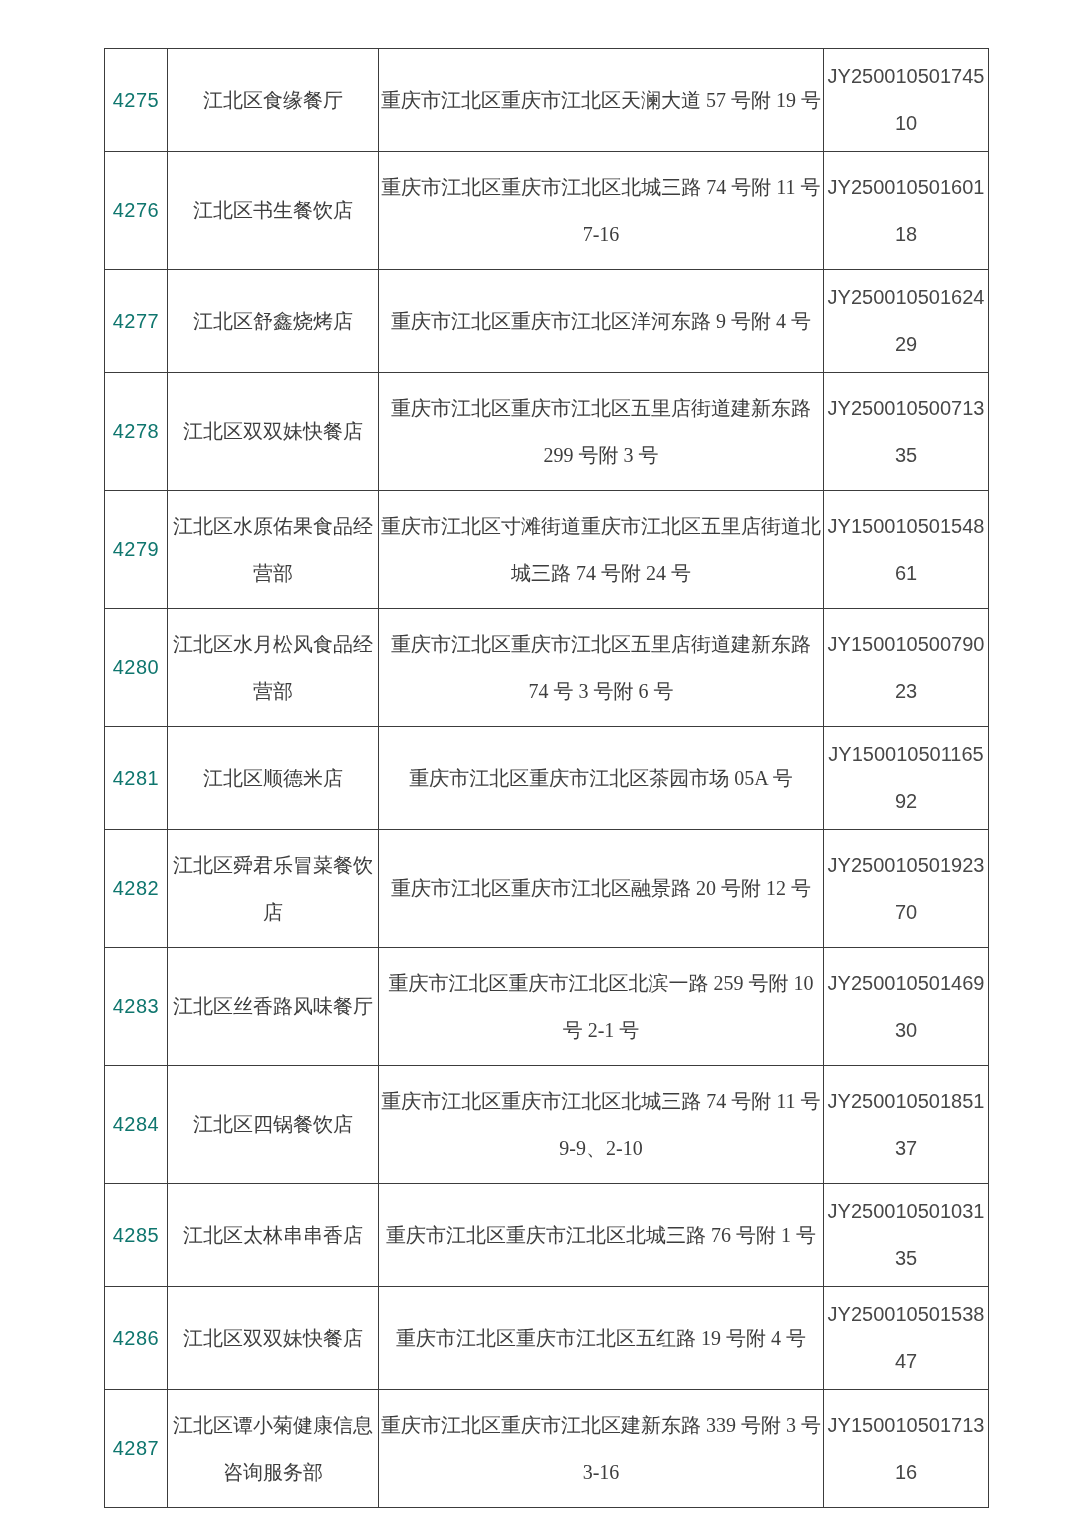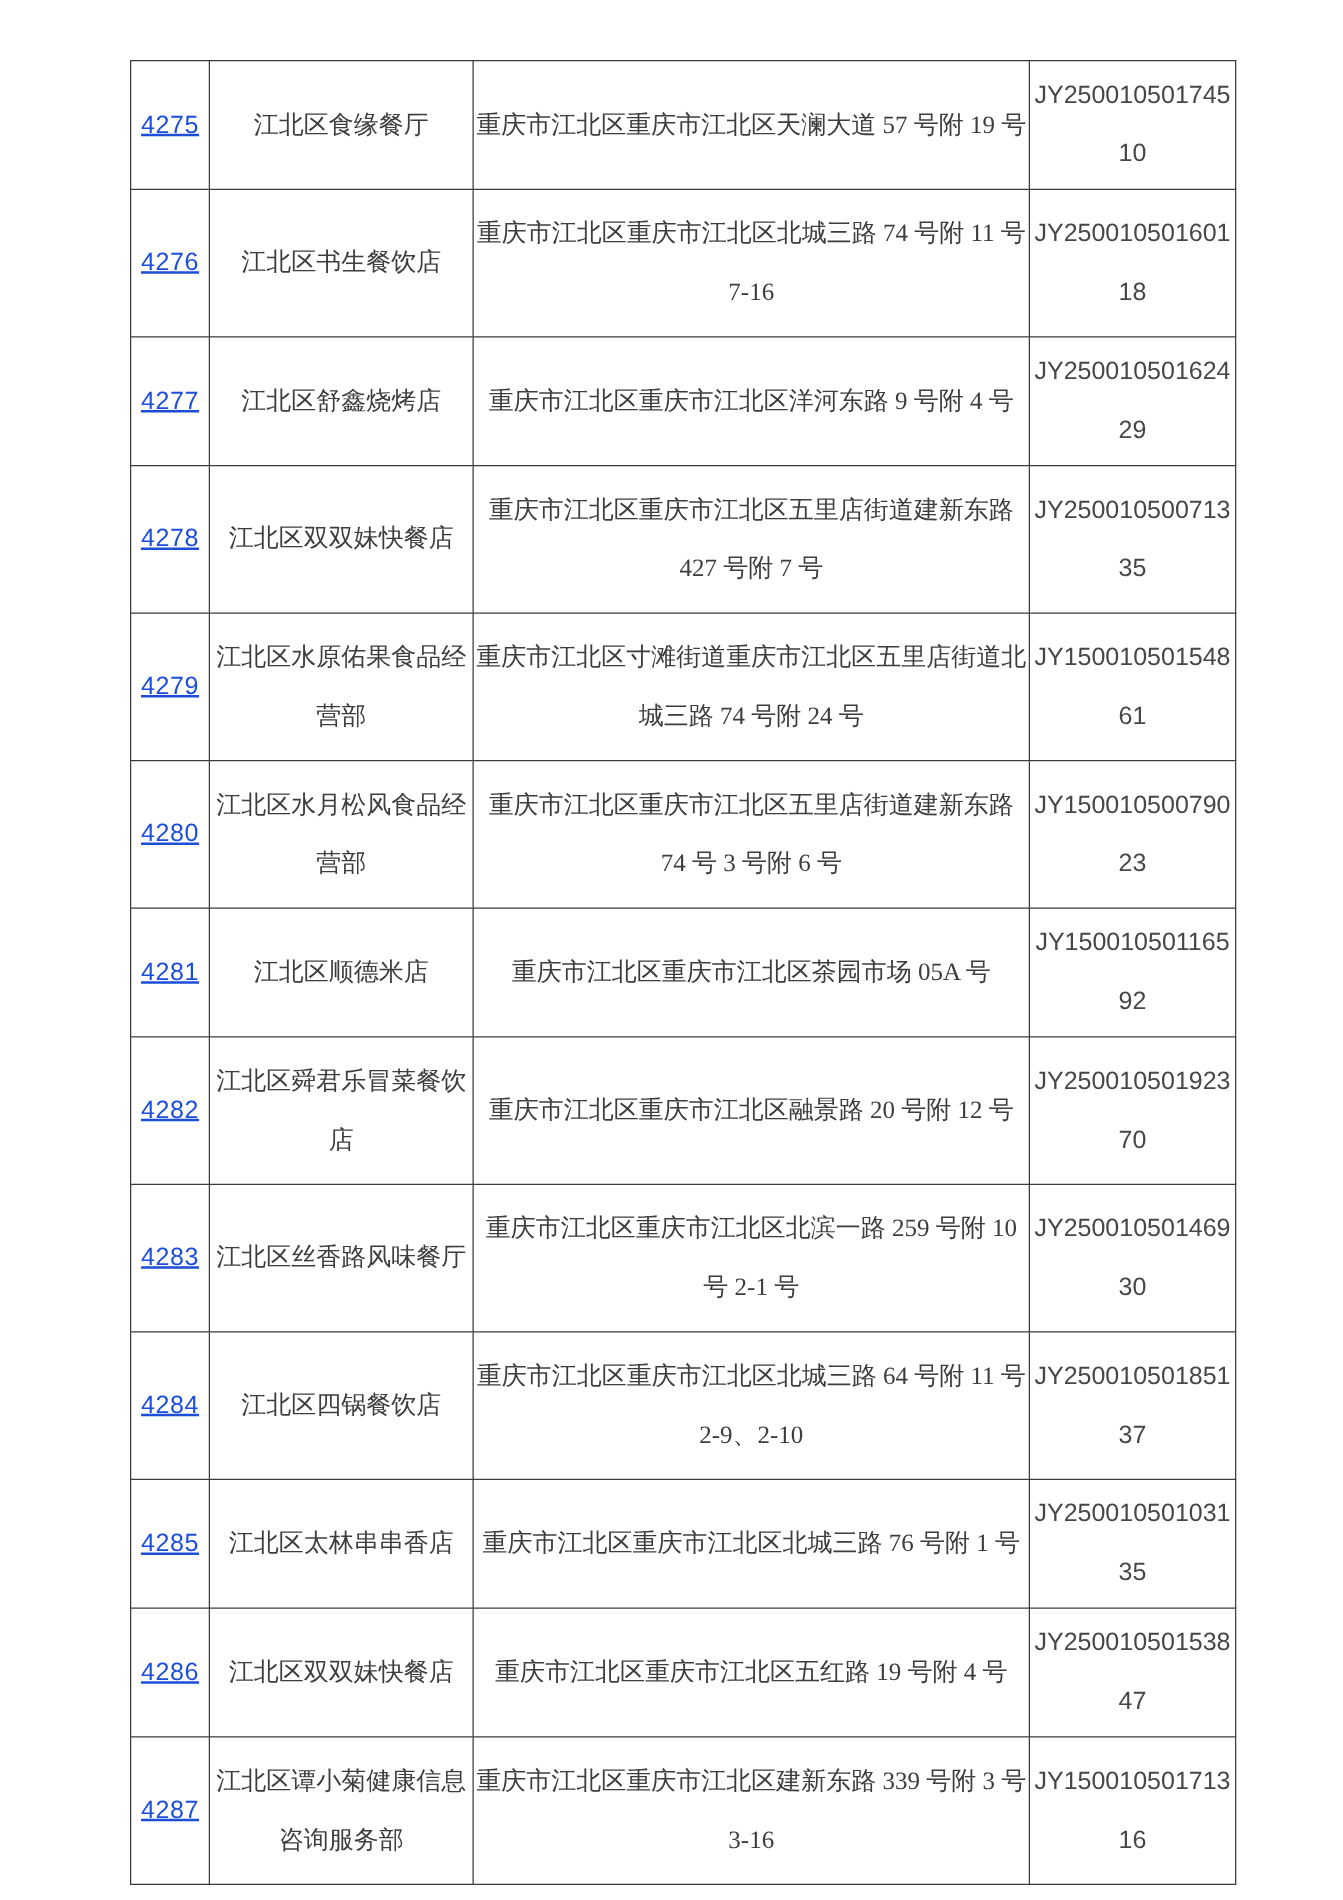--- a/index.html
+++ b/index.html
@@ -40,23 +40,22 @@
     line-height: 2.35;
     padding: 4px 0;
     word-break: break-word;
     overflow-wrap: break-word;
   }
   tr.r1 { height: 64px; }
   tr.r2 { height: 118px; }
   td.idx {
     font-family: "Liberation Sans", "DejaVu Sans", sans-serif;
     font-size: 20px;
-    color: #1d4ed8;
+    color: #0f766e;
     letter-spacing: 0.5px;
-    text-decoration: underline;
   }
   td.lic {
     font-family: "Liberation Sans", "DejaVu Sans", sans-serif;
     font-size: 18px;
     color: #474747;
     padding: 8px 1px;
   }
   td.name, td.addr {
     padding-left: 1px;
     padding-right: 1px;
@@ -88,21 +87,21 @@
       </tr>
       <tr class="r1">
         <td class="idx">4277</td>
         <td class="name">江北区舒鑫烧烤店</td>
         <td class="addr">重庆市江北区重庆市江北区洋河东路 9 号附 4 号</td>
         <td class="lic">JY25001050162429</td>
       </tr>
       <tr class="r2">
         <td class="idx">4278</td>
         <td class="name">江北区双双妹快餐店</td>
-        <td class="addr">重庆市江北区重庆市江北区五里店街道建新东路 427 号附 7 号</td>
+        <td class="addr">重庆市江北区重庆市江北区五里店街道建新东路 299 号附 3 号</td>
         <td class="lic">JY25001050071335</td>
       </tr>
       <tr class="r2">
         <td class="idx">4279</td>
         <td class="name">江北区水原佑果食品经营部</td>
         <td class="addr">重庆市江北区寸滩街道重庆市江北区五里店街道北城三路 74 号附 24 号</td>
         <td class="lic">JY15001050154861</td>
       </tr>
       <tr class="r2">
         <td class="idx">4280</td>
@@ -124,21 +123,21 @@
       </tr>
       <tr class="r2">
         <td class="idx">4283</td>
         <td class="name">江北区丝香路风味餐厅</td>
         <td class="addr">重庆市江北区重庆市江北区北滨一路 259 号附 10 号 2-1 号</td>
         <td class="lic">JY25001050146930</td>
       </tr>
       <tr class="r2">
         <td class="idx">4284</td>
         <td class="name">江北区四锅餐饮店</td>
-        <td class="addr">重庆市江北区重庆市江北区北城三路 64 号附 11 号 2-9、2-10</td>
+        <td class="addr">重庆市江北区重庆市江北区北城三路 74 号附 11 号 9-9、2-10</td>
         <td class="lic">JY25001050185137</td>
       </tr>
       <tr class="r1">
         <td class="idx">4285</td>
         <td class="name">江北区太林串串香店</td>
         <td class="addr">重庆市江北区重庆市江北区北城三路 76 号附 1 号</td>
         <td class="lic">JY25001050103135</td>
       </tr>
       <tr class="r1">
         <td class="idx">4286</td>

